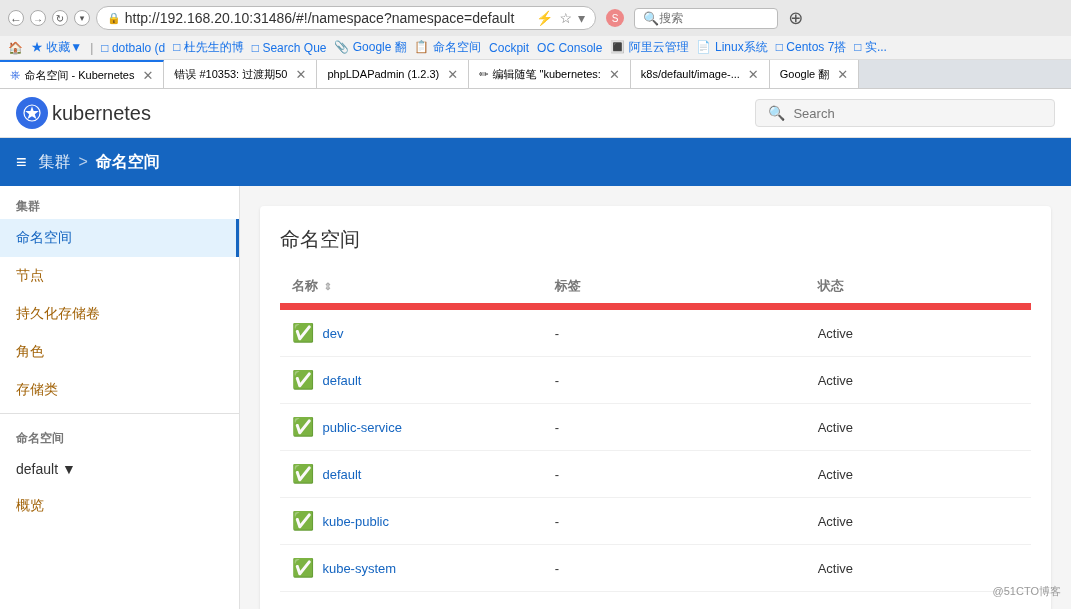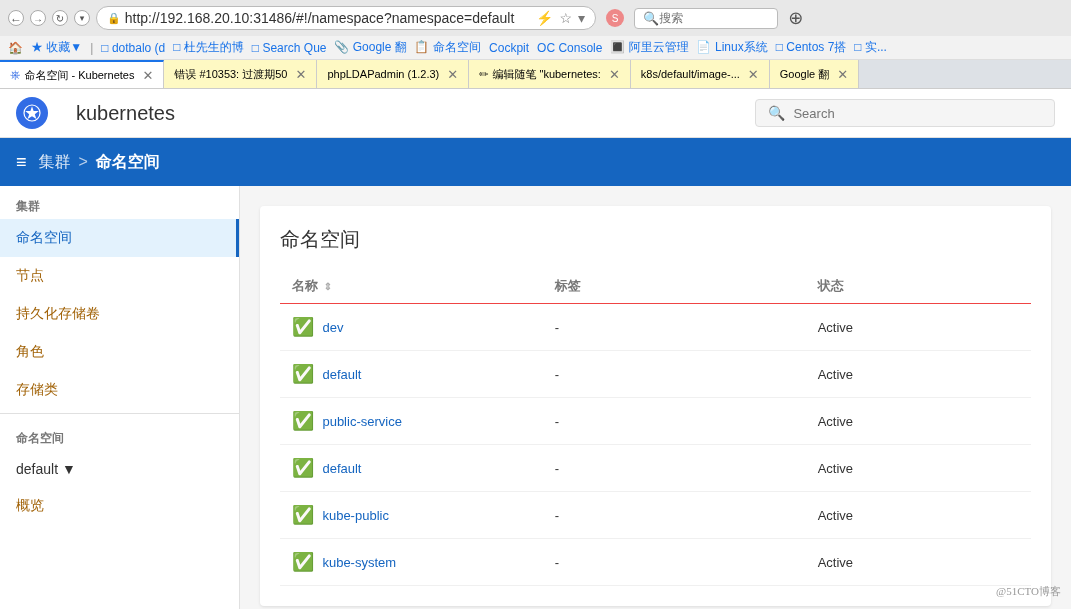--- a/index.html
+++ b/index.html
@@ -16,26 +16,26 @@
     .browser-url-actions { display: flex; gap: 6px; margin-left: 6px; }
     .browser-url-actions span { font-size: 14px; color: #777; cursor: pointer; }
     .browser-search { display: flex; align-items: center; background: #fff; border: 1px solid #bbb; border-radius: 4px; padding: 2px 8px; margin-left: 4px; }
     .browser-search input { border: none; outline: none; font-size: 12px; width: 120px; }
     .browser-bookmarks { display: flex; align-items: center; gap: 8px; padding: 3px 8px; font-size: 12px; background: #f2f2f2; border-bottom: 1px solid #ddd; overflow: hidden; white-space: nowrap; }
     .bookmark-item { color: #1a73e8; cursor: pointer; font-size: 12px; white-space: nowrap; }
     .bookmark-sep { color: #999; }
 
     
     .tabs-bar { display: flex; align-items: stretch; background: #dde1e6; overflow: hidden; font-size: 12px; }
-    .tab { display: flex; align-items: center; padding: 5px 10px; background: #fef9c3; border-right: 1px solid #ccc; cursor: pointer; max-width: 180px; gap: 4px; font-size: 11px; white-space: nowrap; }
+    .tab { display: flex; align-items: center; padding: 5px 10px; background: #ffffff; border-right: 1px solid #ccc; cursor: pointer; max-width: 180px; gap: 4px; font-size: 11px; white-space: nowrap; }
     .tab.active { background: #fff; border-top: 2px solid #1a73e8; }
     .tab-close { color: #777; font-size: 13px; cursor: pointer; margin-left: 4px; }
 
     
-    .app-header { display: flex; align-items: center; padding: 8px 16px; background: #fff; border-bottom: 1px solid #e0e0e0; gap: 28px; }
+    .app-header { display: flex; align-items: center; padding: 8px 16px; background: #fff; border-bottom: 1px solid #e0e0e0; gap: 4px; }
     .k8s-logo { width: 32px; height: 32px; background: #326ce5; border-radius: 50%; display: flex; align-items: center; justify-content: center; color: white; font-size: 16px; }
     .app-title { font-size: 20px; font-weight: 500; color: #333; }
     .search-bar { display: flex; align-items: center; background: #f5f5f5; border: 1px solid #ddd; border-radius: 4px; padding: 5px 12px; margin-left: auto; width: 300px; gap: 8px; }
     .search-bar input { border: none; background: transparent; outline: none; font-size: 13px; width: 100%; color: #333; }
     .search-icon { color: #777; font-size: 14px; }
 
     
     .nav-bar { background: #1565c0; padding: 0 16px; display: flex; align-items: center; gap: 12px; height: 48px; }
     .nav-hamburger { color: white; font-size: 18px; cursor: pointer; }
     .breadcrumb { display: flex; align-items: center; gap: 8px; color: white; font-size: 16px; font-weight: 500; }
@@ -55,33 +55,33 @@
     .sidebar-dropdown-arrow { font-size: 12px; color: #777; }
     .sidebar-divider { height: 1px; background: #e0e0e0; margin: 4px 0; }
 
     
     .content { flex: 1; padding: 20px; overflow-y: auto; background: #f5f5f5; }
     .content-card { background: #fff; border-radius: 4px; padding: 20px; box-shadow: 0 1px 3px rgba(0,0,0,0.1); }
     .content-title { font-size: 20px; font-weight: 500; color: #333; margin-bottom: 16px; }
 
     
     .data-table { width: 100%; border-collapse: collapse; }
-    .data-table th { text-align: left; padding: 8px 12px; color: #777; font-size: 13px; font-weight: 600; border-bottom: 1px solid #ef4444; }
+    .data-table th { text-align: left; padding: 8px 12px; color: #777; font-size: 13px; font-weight: 600; border-bottom: 7px solid #ef4444; }
     .data-table td { padding: 12px 12px; border-bottom: 1px solid #f0f0f0; font-size: 13px; color: #333; }
     .name-cell { display: flex; align-items: center; gap: 8px; }
     .status-icon { color: #4caf50; font-size: 18px; }
     .name-link { color: #1565c0; cursor: pointer; }
     .dash { color: #999; }
     .status-active { color: #333; }
     .col-name { width: 35%; }
     .col-label { width: 35%; }
     .col-status { width: 30%; }
 
     
-    .watermark { position: fixed; bottom: 10px; right: 10px; color: #999; font-size: 11px; font-family: Liberation Serif, serif; }
+    .watermark { position: fixed; bottom: 10px; right: 10px; color: #999; font-size: 11px; }
   </style>
 </head>
 <body>
 
 <div class="browser-chrome">
   <div class="browser-top">
 
     <div class="browser-btn browser-back">←</div>
     <div class="browser-btn">→</div>
     <div class="browser-btn">↻</div>

